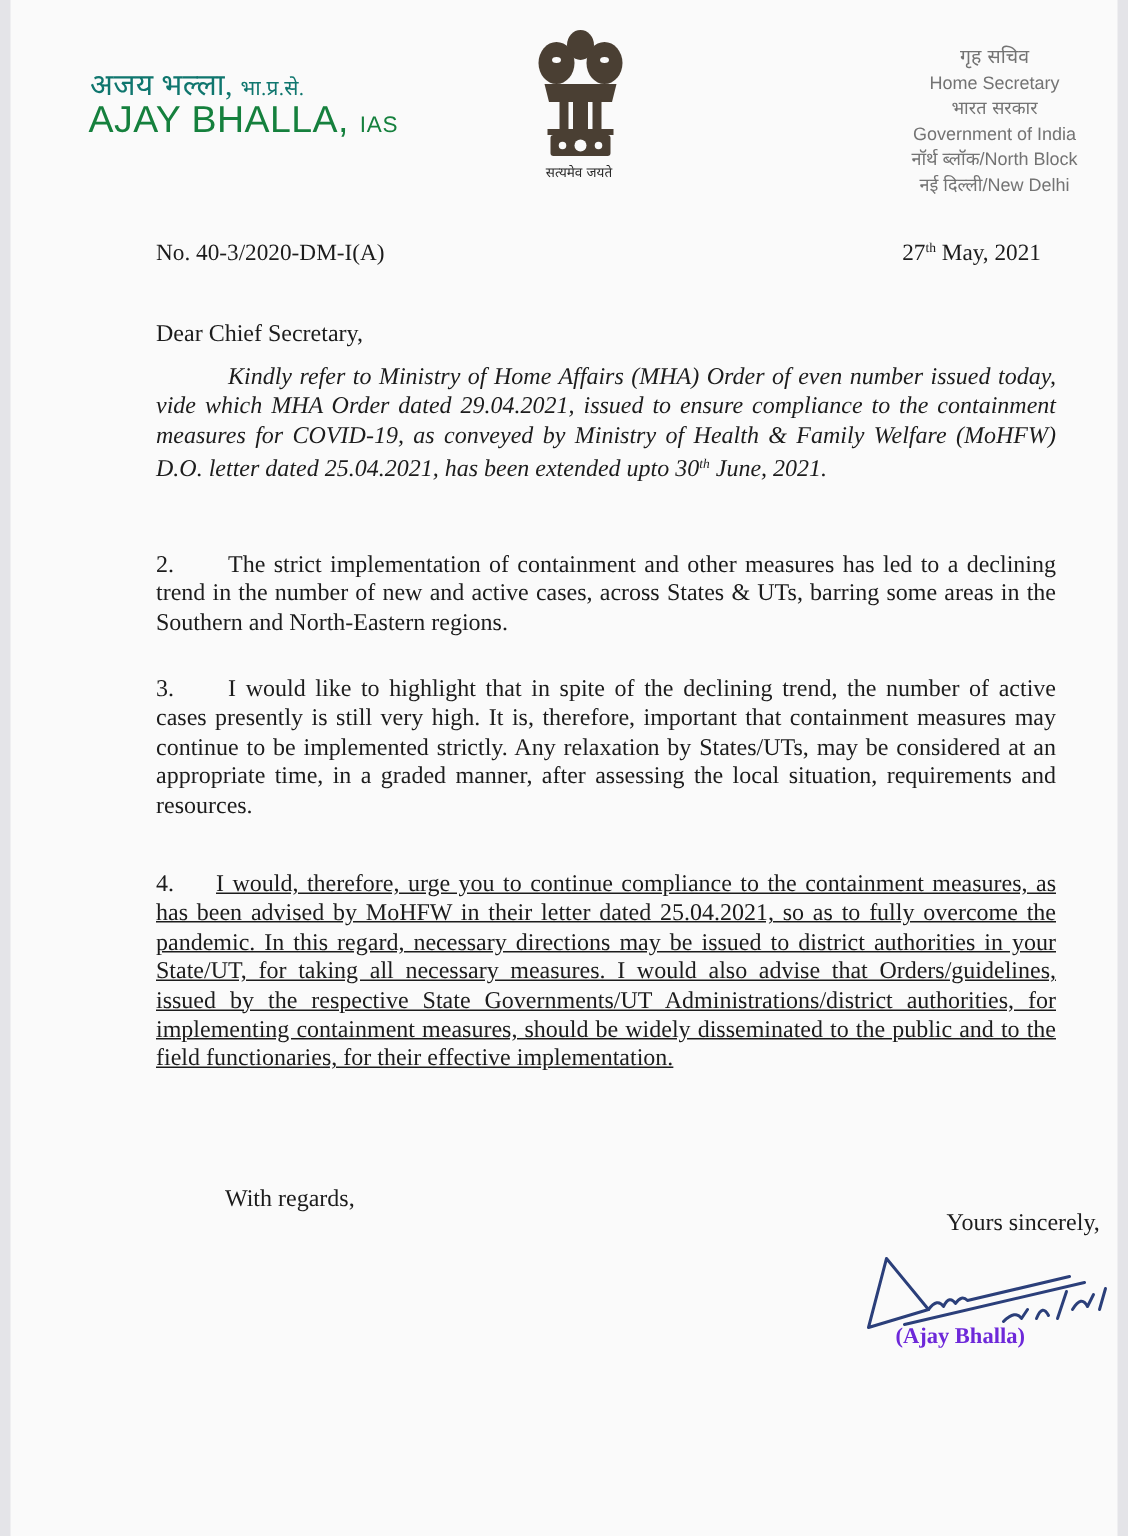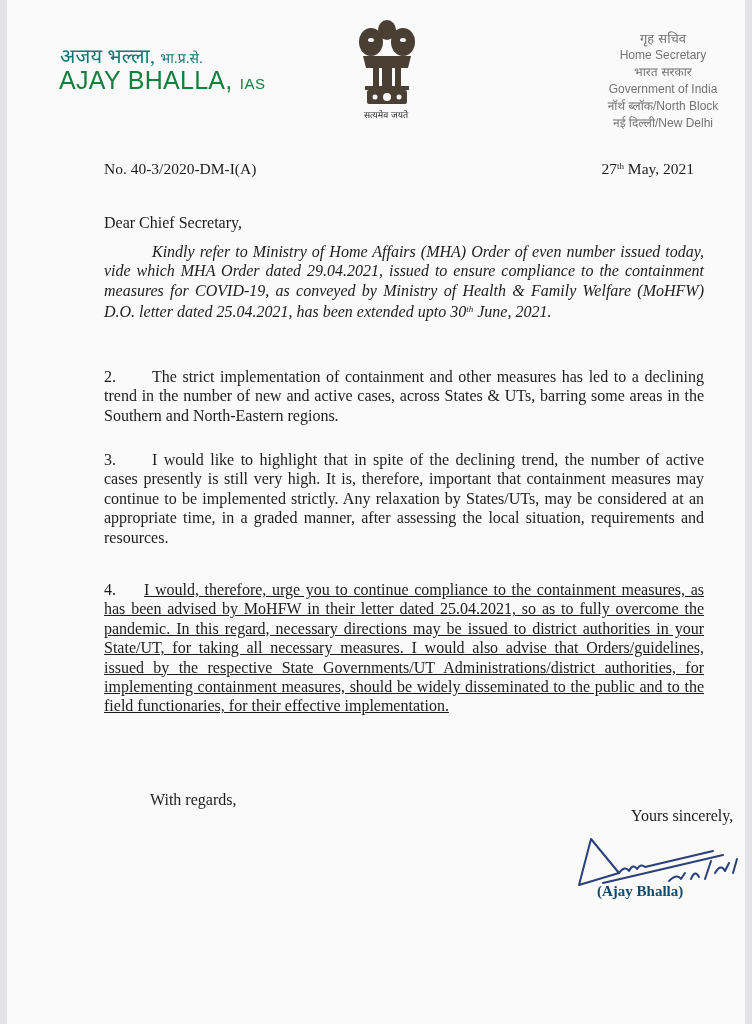--- a/index.html
+++ b/index.html
@@ -55,21 +55,21 @@
     .p1 { top: 242px; text-indent: 48px; font-style: italic; }
     .p2 { top: 367px; }
     .p3 { top: 450px; }
     .p4 { top: 580px; text-decoration: underline; }
     .pnum { display: inline-block; width: 48px; }
     .regards { position: absolute; left: 143px; top: 766px; font-size: 16px; margin-top: 25px; }
     .yours { position: absolute; left: 580px; top: 807px; font-size: 16px; margin-left: 44px; }
     .signature { position: absolute; left: 566px; top: 833px; width: 175px; height: 72px; }
     .signame {
       position: absolute; left: 590px; top: 883px;
-      font-size: 15px; font-weight: bold; color: #0c4a6e;
+      font-size: 15px; font-weight: bold; color: #6d28d9;
     }
     .addressee {
       position: absolute; left: 97px; top: 918px;
       font-size: 16px; font-weight: bold; text-decoration: underline;
       letter-spacing: 0.2px;
     }
   </style>
 </head>
 <body>
 

